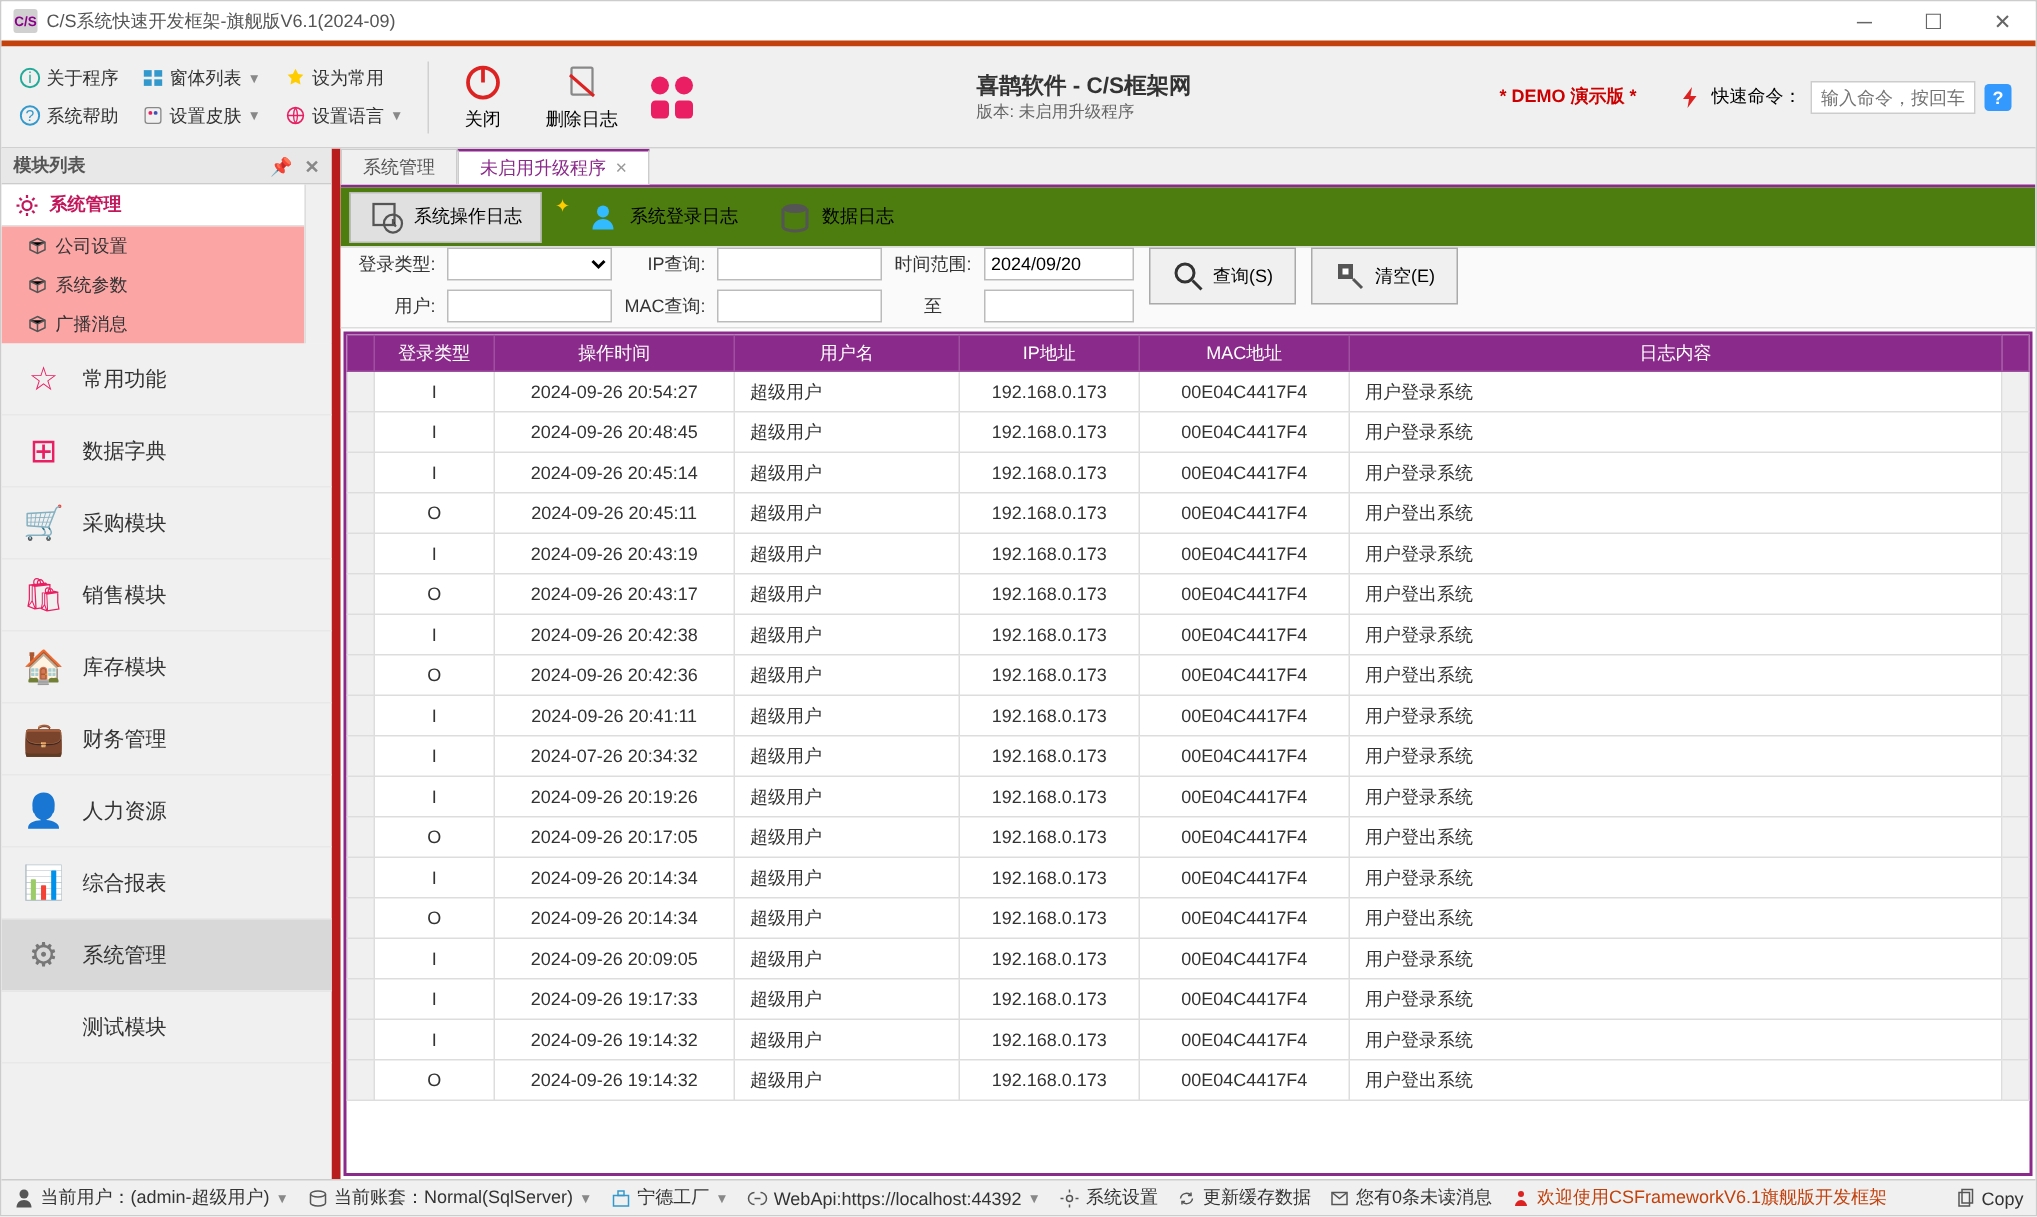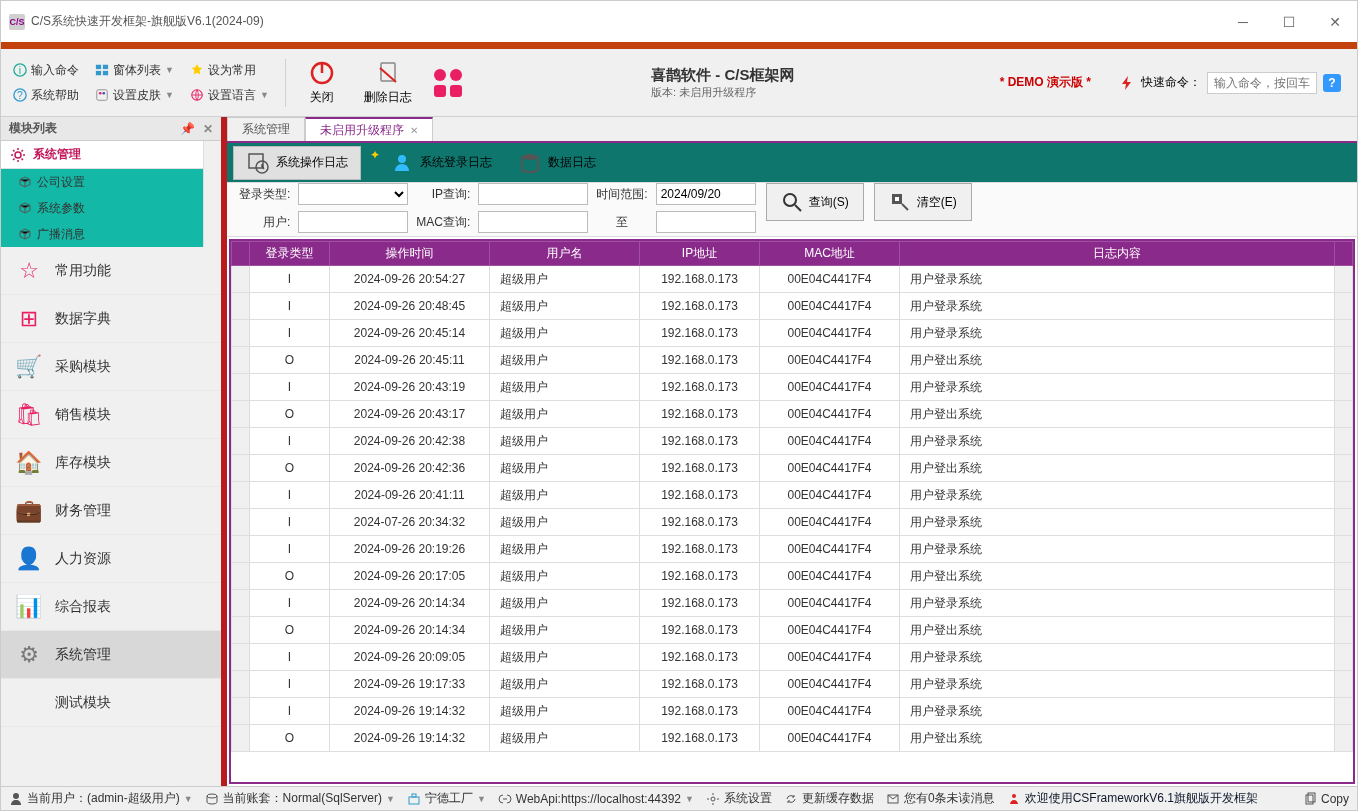--- a/index.html
+++ b/index.html
@@ -1,18 +1,18 @@
 <!DOCTYPE html>
 <html><head>
 <meta charset="utf-8">
 <style>
 *{box-sizing:border-box;margin:0;padding:0;font-family:"Microsoft YaHei",Arial,sans-serif;font-size:12px}
 body{background:#f0f0f0;overflow:hidden}
 .window{width:1358px;height:811px;background:#fff;display:flex;flex-direction:column;border:1px solid #ccc}
-.titlebar{height:48px;background:#fff;display:flex;align-items:center;padding:0 8px;border-bottom:7px solid #c2410c}
+.titlebar{height:30px;background:#fff;display:flex;align-items:center;padding:0 8px;border-bottom:4px solid #c2410c}
 .titlebar .ico{width:16px;height:16px;margin-right:6px;background:#d0d0d0;border-radius:2px;display:flex;align-items:center;justify-content:center;font-size:9px;font-weight:bold;color:#8B008B}
 .titlebar .title{flex:1;color:#555}
 .titlebar .winbtns{display:flex;gap:18px}
 .titlebar .winbtn{width:28px;height:20px;display:flex;align-items:center;justify-content:center;color:#666;cursor:pointer;font-size:14px}
 .ribbon{height:68px;background:#f0f0f0;display:flex;align-items:center;padding:4px 8px;border-bottom:1px solid #d0d0d0;gap:8px}
 .ribbon-col{display:flex;flex-direction:column;gap:4px}
 .ribbon-item{display:flex;align-items:center;gap:4px;color:#333;cursor:pointer;padding:2px 4px}
 .ribbon-item .i{width:14px;height:14px}
 .ribbon-big{display:flex;flex-direction:column;align-items:center;gap:2px;padding:4px 10px;cursor:pointer}
 .ribbon-big .bi{width:28px;height:28px}
@@ -28,55 +28,55 @@
 .cmd-input{width:110px;height:22px;border:1px solid #ccc;padding:0 6px;color:#999}
 .help-q{width:18px;height:18px;background:#3399ff;color:#fff;border-radius:3px;display:flex;align-items:center;justify-content:center;font-weight:bold}
 .my-settings{color:#0066cc;text-decoration:underline}
 .csf-logo{width:118px;height:28px;background:linear-gradient(135deg,#4a3c8a,#6b4cb0);display:flex;align-items:center;justify-content:center;color:#88d;font-size:11px}
 .body-area{flex:1;display:flex;overflow:hidden}
 .sidebar{width:226px;background:#f5f5f5;border-right:6px solid #b91c1c;display:flex;flex-direction:column}
 .sb-header{height:24px;background:#e8e8e8;border-bottom:1px solid #ccc;display:flex;align-items:center;padding:0 8px;font-weight:bold;color:#555}
 .sb-header .pin{margin-left:auto;color:#888;cursor:pointer}
 .sb-header .x{margin-left:8px;color:#888;cursor:pointer}
 .sb-cat-header{height:28px;background:#fff;border-bottom:1px solid #e0e0e0;display:flex;align-items:center;padding:0 8px;gap:6px;font-weight:bold;color:#c2185b}
-.sb-tree{background:#14b8a6}
+.sb-tree{background:#fca5a5}
 .sb-tree-item{height:26px;display:flex;align-items:center;padding:0 8px 0 18px;gap:6px;color:#333;cursor:pointer}
 .sb-tree-item.active{background:#fff9c4}
 .sb-tree-item .cube{width:12px;height:12px;color:#555}
 .sb-modules{flex:1;display:flex;flex-direction:column;background:#f0f0f0}
 .sb-mod{height:48px;display:flex;align-items:center;padding:0 14px;gap:12px;cursor:pointer;border-bottom:1px solid #e8e8e8}
 .sb-mod.active{background:#d8d8d8}
 .sb-mod .mi{width:28px;height:28px}
 .sb-mod .mt{font-size:14px;color:#333}
 .sb-scroll{width:18px;background:#f0f0f0;border-left:1px solid #ddd}
 .main{flex:1;display:flex;flex-direction:column;overflow:hidden}
 .tabs{height:26px;background:#f0f0f0;display:flex;border-bottom:2px solid #8a2a8a}
 .tab{padding:0 14px;display:flex;align-items:center;gap:6px;background:#f0f0f0;border:1px solid #ccc;border-bottom:none;cursor:pointer;color:#555}
 .tab.active{background:#fff;color:#8a2a8a;border-top:2px solid #8a2a8a}
 .tab .cx{color:#999;font-size:10px}
-.subtabs{height:40px;background:#0f766e;display:flex;align-items:center;padding:0 6px;border-bottom:1px solid #ddd}
+.subtabs{height:40px;background:#4d7c0f;display:flex;align-items:center;padding:0 6px;border-bottom:1px solid #ddd}
 .subtab{height:34px;display:flex;align-items:center;gap:6px;padding:0 12px;cursor:pointer;border:1px solid transparent}
 .subtab.active{background:#e0e0e0;border:1px solid #bbb}
 .subtab .si{width:24px;height:24px}
 .filters{height:54px;background:#fafafa;display:flex;align-items:flex-start;padding:0 12px;gap:10px;border-bottom:1px solid #ddd}
 .filter-grid{display:grid;grid-template-columns:auto 110px auto 110px auto 100px;grid-gap:6px 8px;align-items:center}
 .filter-grid label{text-align:right;color:#333}
 .filter-grid input,.filter-grid select,.date-in{height:22px;border:1px solid #bbb;padding:0 4px;background:#fff}
 .btn{height:38px;display:flex;align-items:center;gap:6px;padding:0 14px;border:1px solid #aaa;background:#f0f0f0;cursor:pointer}
 .btn .bi2{width:22px;height:22px}
 .grid-wrap{flex:1;overflow:auto;border:2px solid #8a2a8a;margin:2px}
 .grid{width:100%;border-collapse:collapse}
 .grid th{background:#8a2a8a;color:#fff;height:24px;border:1px solid #a050a0;font-weight:normal;text-align:center}
 .grid td{height:27px;border:1px solid #ddd;padding:0 6px;text-align:center;color:#333;background:#fff}
 .grid td.left{text-align:left;padding-left:10px}
 .grid .rowhead{width:18px;background:#f0f0f0}
 .statusbar{height:24px;background:#f0f0f0;border-top:1px solid #ccc;display:flex;align-items:center;padding:0 8px;gap:12px;font-size:11px;color:#333;overflow:hidden}
 .statusbar .sbi{display:flex;align-items:center;gap:4px;white-space:nowrap}
 .statusbar .si2{width:14px;height:14px}
-.statusbar .welcome{color:#0f172a}
+.statusbar .welcome{color:#c2410c}
 .dd{font-size:9px;color:#888}
 svg{display:block}
 </style>
 </head>
 <body>
 
 <div class="window">
 
   <div class="titlebar">
     <div class="ico">C/S</div>
@@ -88,21 +88,21 @@
     </div>
   </div>
 
   <div class="ribbon">
     <div class="ribbon-col">
       <div class="ribbon-item">
           <svg class="i" viewBox="0 0 16 16">
             <circle cx="8" cy="8" r="7" fill="none" stroke="#2a9" stroke-width="1.5"></circle>
             <text x="8" y="12" text-anchor="middle" font-size="10" fill="#2a9">i</text>
           </svg>
-          <span>输入命令</span>
+          <span>关于程序</span>
         </div>
       <div class="ribbon-item">
           <svg class="i" viewBox="0 0 16 16">
             <circle cx="8" cy="8" r="7" fill="none" stroke="#39c" stroke-width="1.5"></circle>
             <text x="8" y="12" text-anchor="middle" font-size="10" fill="#39c">?</text>
           </svg>
           <span>系统帮助</span>
         </div>
     </div>
     <div class="ribbon-col">

